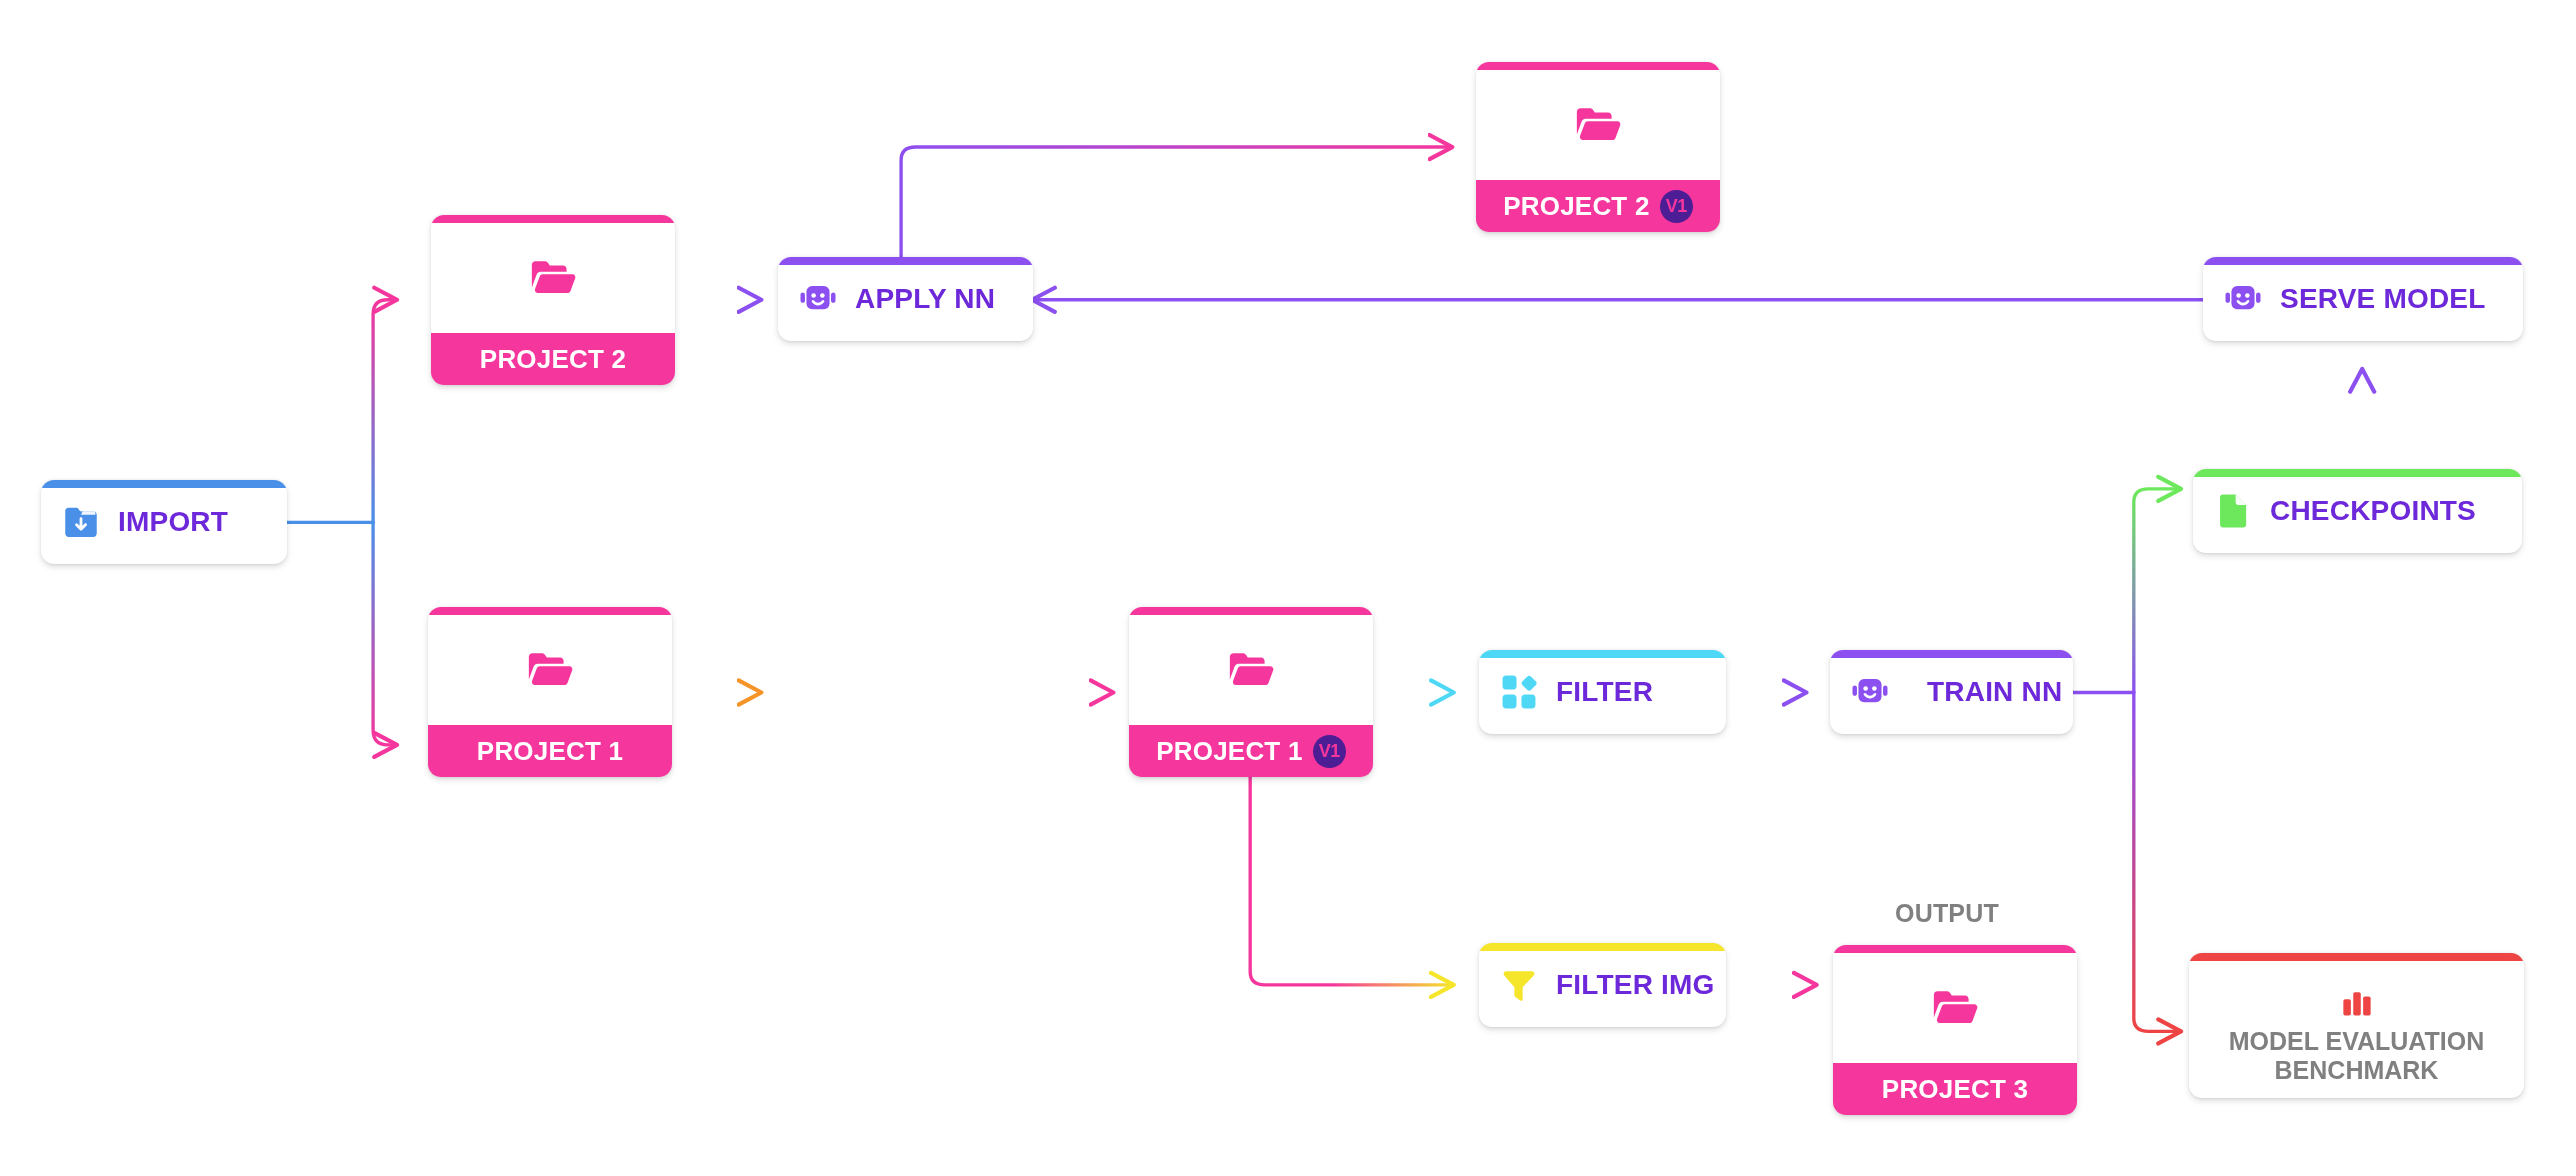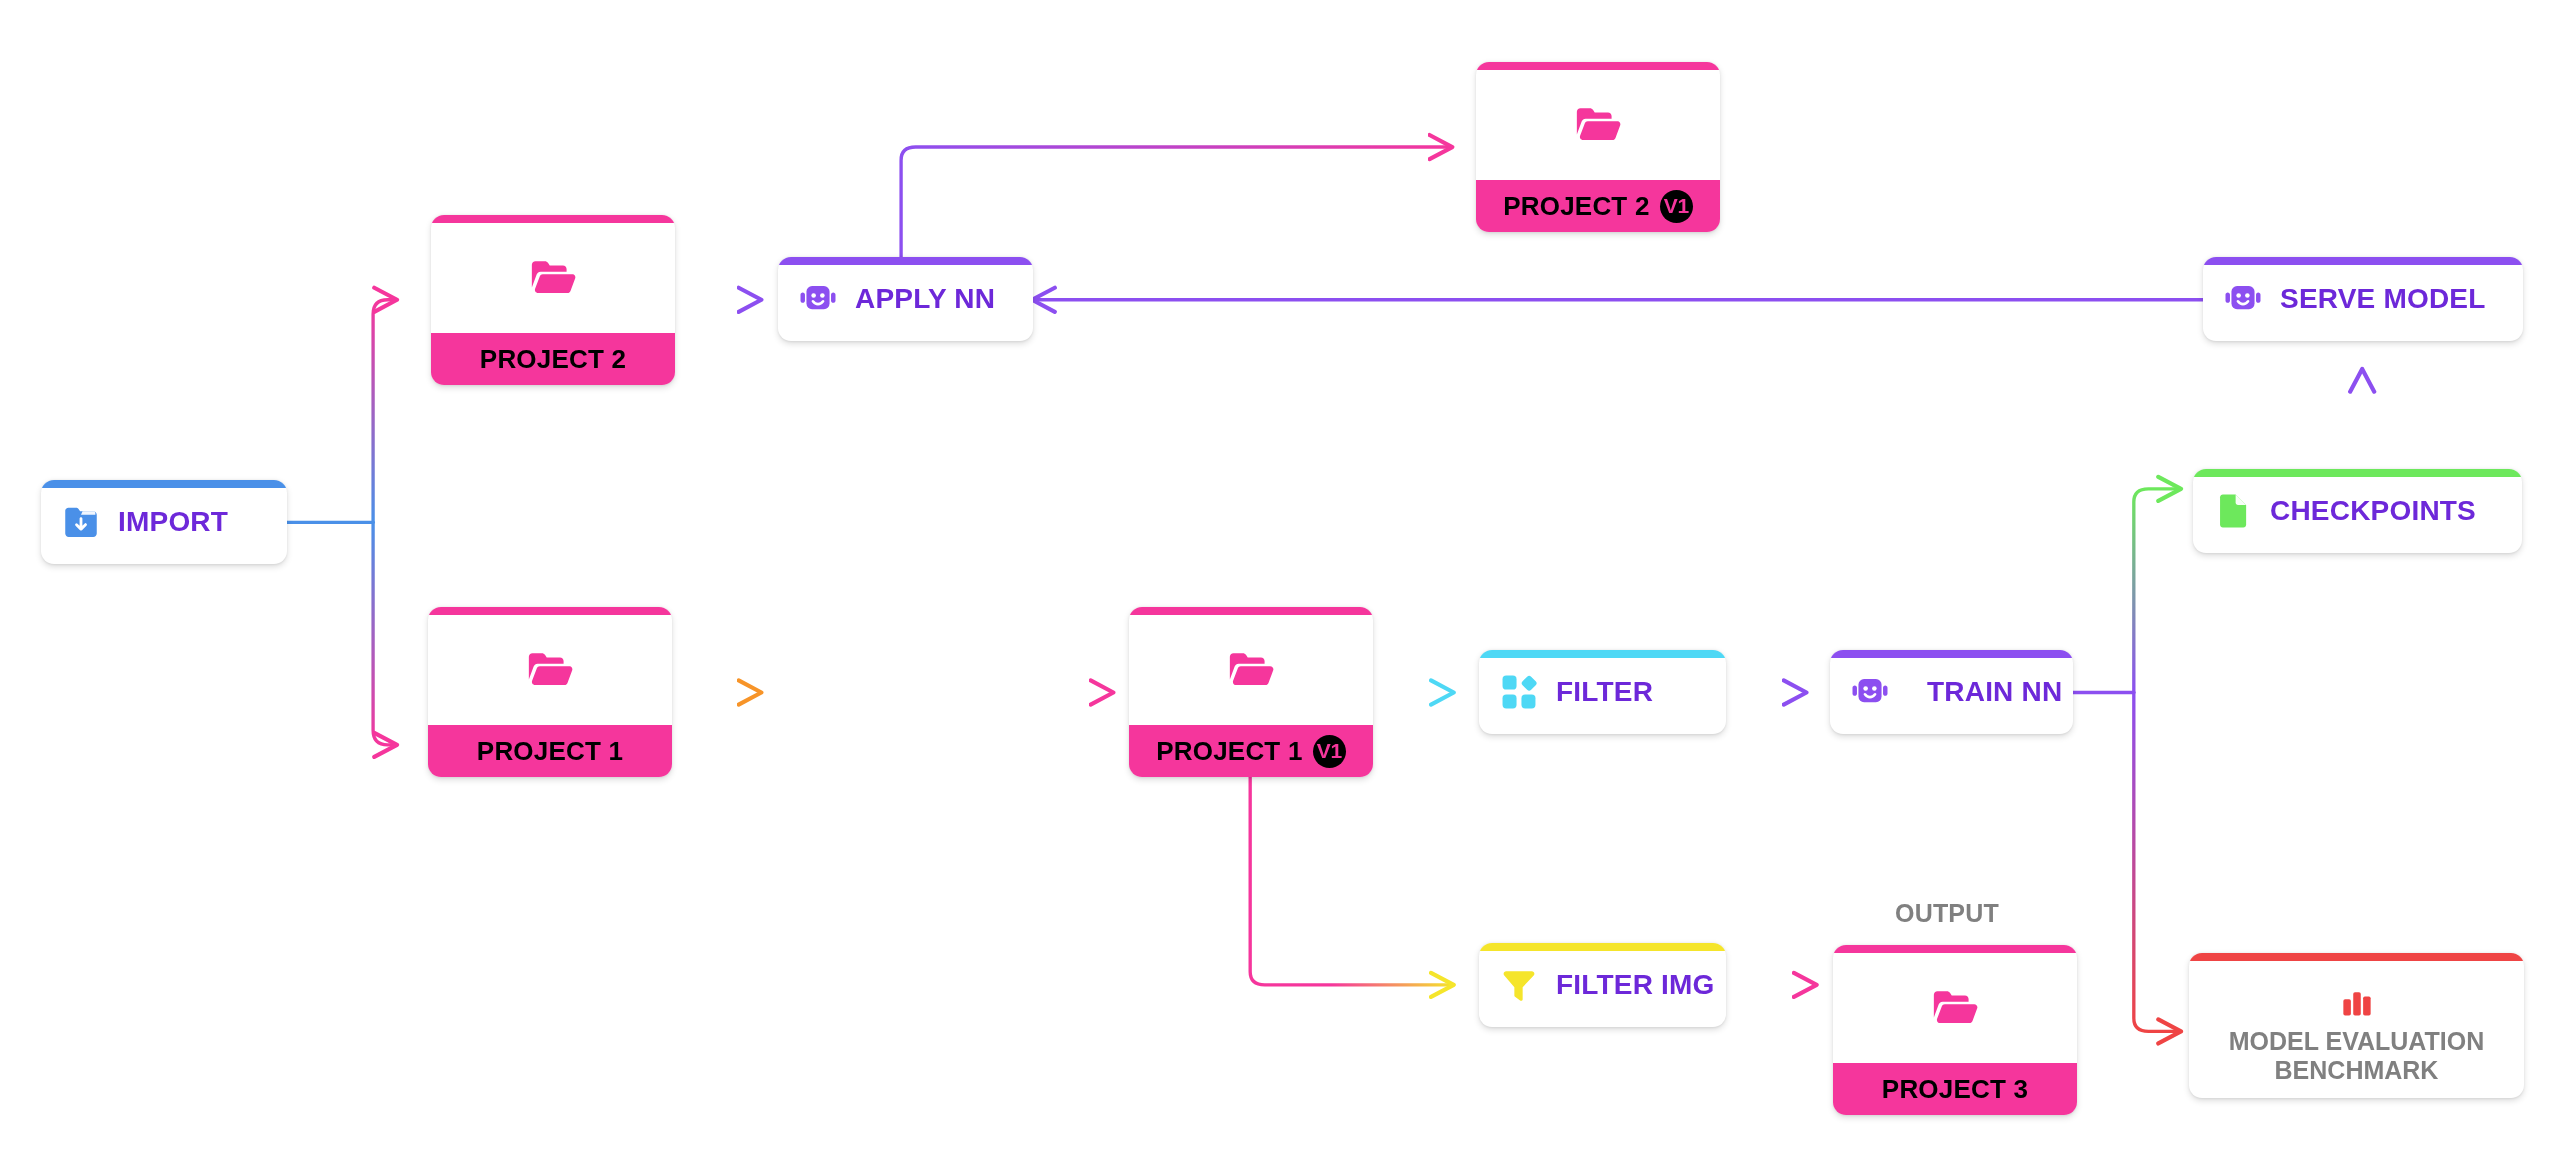--- a/index.html
+++ b/index.html
@@ -38,26 +38,26 @@
   
   .proj { width: 244px; height: 170px; }
   .proj .body { height: 118px; display:flex; align-items:center; justify-content:center; padding-top:8px; }
   .proj .body svg { width: 54px; height: 54px; }
   .proj .footer {
     position:absolute; left:0; right:0; bottom:0; height: 52px;
     background: #f5369c;
     display:flex; align-items:center; justify-content:center; gap:10.2px;
   }
   .proj .footer .pname {
-    font-size: 26px; font-weight: bold; color:#000000; letter-spacing:0.2px; white-space:nowrap;
+    font-size: 26px; font-weight: bold; color:#ffffff; letter-spacing:0.2px; white-space:nowrap;
   }
   .proj .footer .vbadge {
     width: 33px; height: 33px; border-radius: 50%;
-    background: #000000; color: #f5369c;
-    font-size: 21px; font-weight: bold;
+    background: #4c1d95; color: #f5369c;
+    font-size: 18px; font-weight: bold;
     display:flex; align-items:center; justify-content:center;
     letter-spacing: -0.4px;
   }
 
   
   .bench { width: 335px; height: 145px; display:flex; flex-direction:column;
            align-items:center; justify-content:center; padding-top:11.6px; }
   .bench svg { width: 42px; height: 42px; margin-bottom: 7.3px; }
   .bench .l1, .bench .l2 {
     font-size: 25px; font-weight: bold; color:#808080; line-height:1.16; white-space:nowrap;

